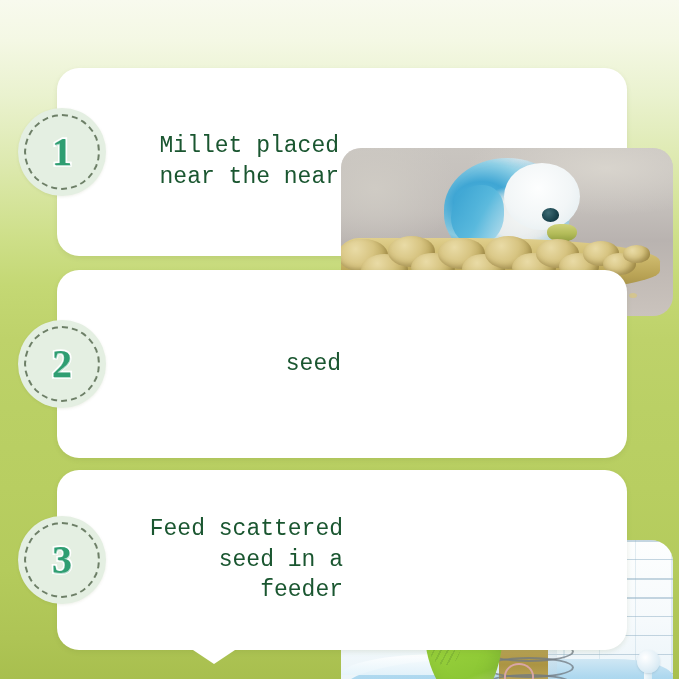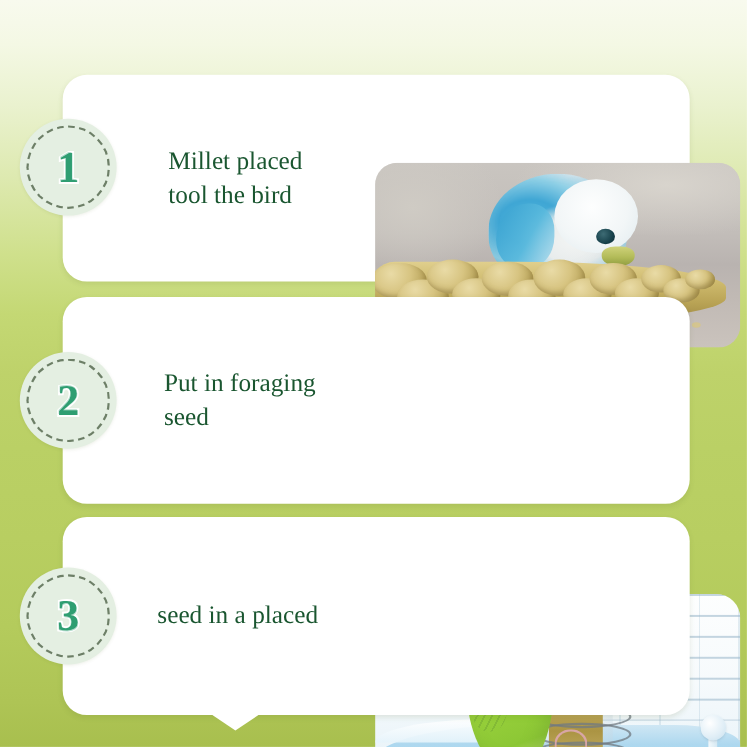--- a/index.html
+++ b/index.html
@@ -74,25 +74,25 @@
     border-top: 16px solid #ffffff;
   }
 
   
   .step-text {
     position: absolute;
     left: 96px;
     width: 186px;
     top: 50%;
     transform: translateY(-50%);
-    text-align: left;
+    text-align: right;
     color: #1a5630;
     font-size: 23px;
     line-height: 1.33;
-    font-family: Liberation Serif, serif;
+    font-family: Liberation Mono, monospace;
   }
   .card-2 .step-text { left: 92px; width: 192px; }
   .card-3 .step-text { left: 86px; width: 200px; }
 
   
   .badge {
     position: absolute;
     left: 18px;
     width: 88px;
     height: 88px;
@@ -304,21 +304,21 @@
 </head>
 <body>
 
 <div class="poster">
 
 
   <div class="card card-1">
 
     <div class="step-text">
       <div>Millet placed</div>
-      <div>tool the bird</div>
+      <div>near the near</div>
     </div>
 
     <div class="photo photo-1">
       <div class="photo-inner">
         <div class="p1-bg"></div>
         <div class="p1-blur-left"></div>
 
         <div class="p1-bird"></div>
         <div class="p1-wing"></div>
         <div class="p1-head"></div>
@@ -357,21 +357,20 @@
   </div>
 
   <div class="badge badge-1">
     <div class="badge-ring"></div>
     <div class="badge-num">1</div>
   </div>
 
   <div class="card card-2">
 
     <div class="step-text">
-      <div>Put in foraging</div>
       <div>seed</div>
     </div>
 
     <div class="photo photo-2">
       <div class="photo-inner">
         <div class="p2-bg"></div>
         <div class="p2-cagebars"></div>
         <div class="p2-cageleft"></div>
         <div class="p2-base"></div>
         <div class="p2-base-rim"></div>
@@ -403,21 +402,22 @@
   </div>
 
   <div class="badge badge-2">
     <div class="badge-ring"></div>
     <div class="badge-num">2</div>
   </div>
 
   <div class="card card-3">
 
     <div class="step-text">
-      <div>seed in a placed</div>
+      <div>Feed scattered</div>
+      <div>seed in a feeder</div>
     </div>
 
     <div class="card-tail"></div>
   </div>
 
   <div class="badge badge-3">
     <div class="badge-ring"></div>
     <div class="badge-num">3</div>
   </div>
 

